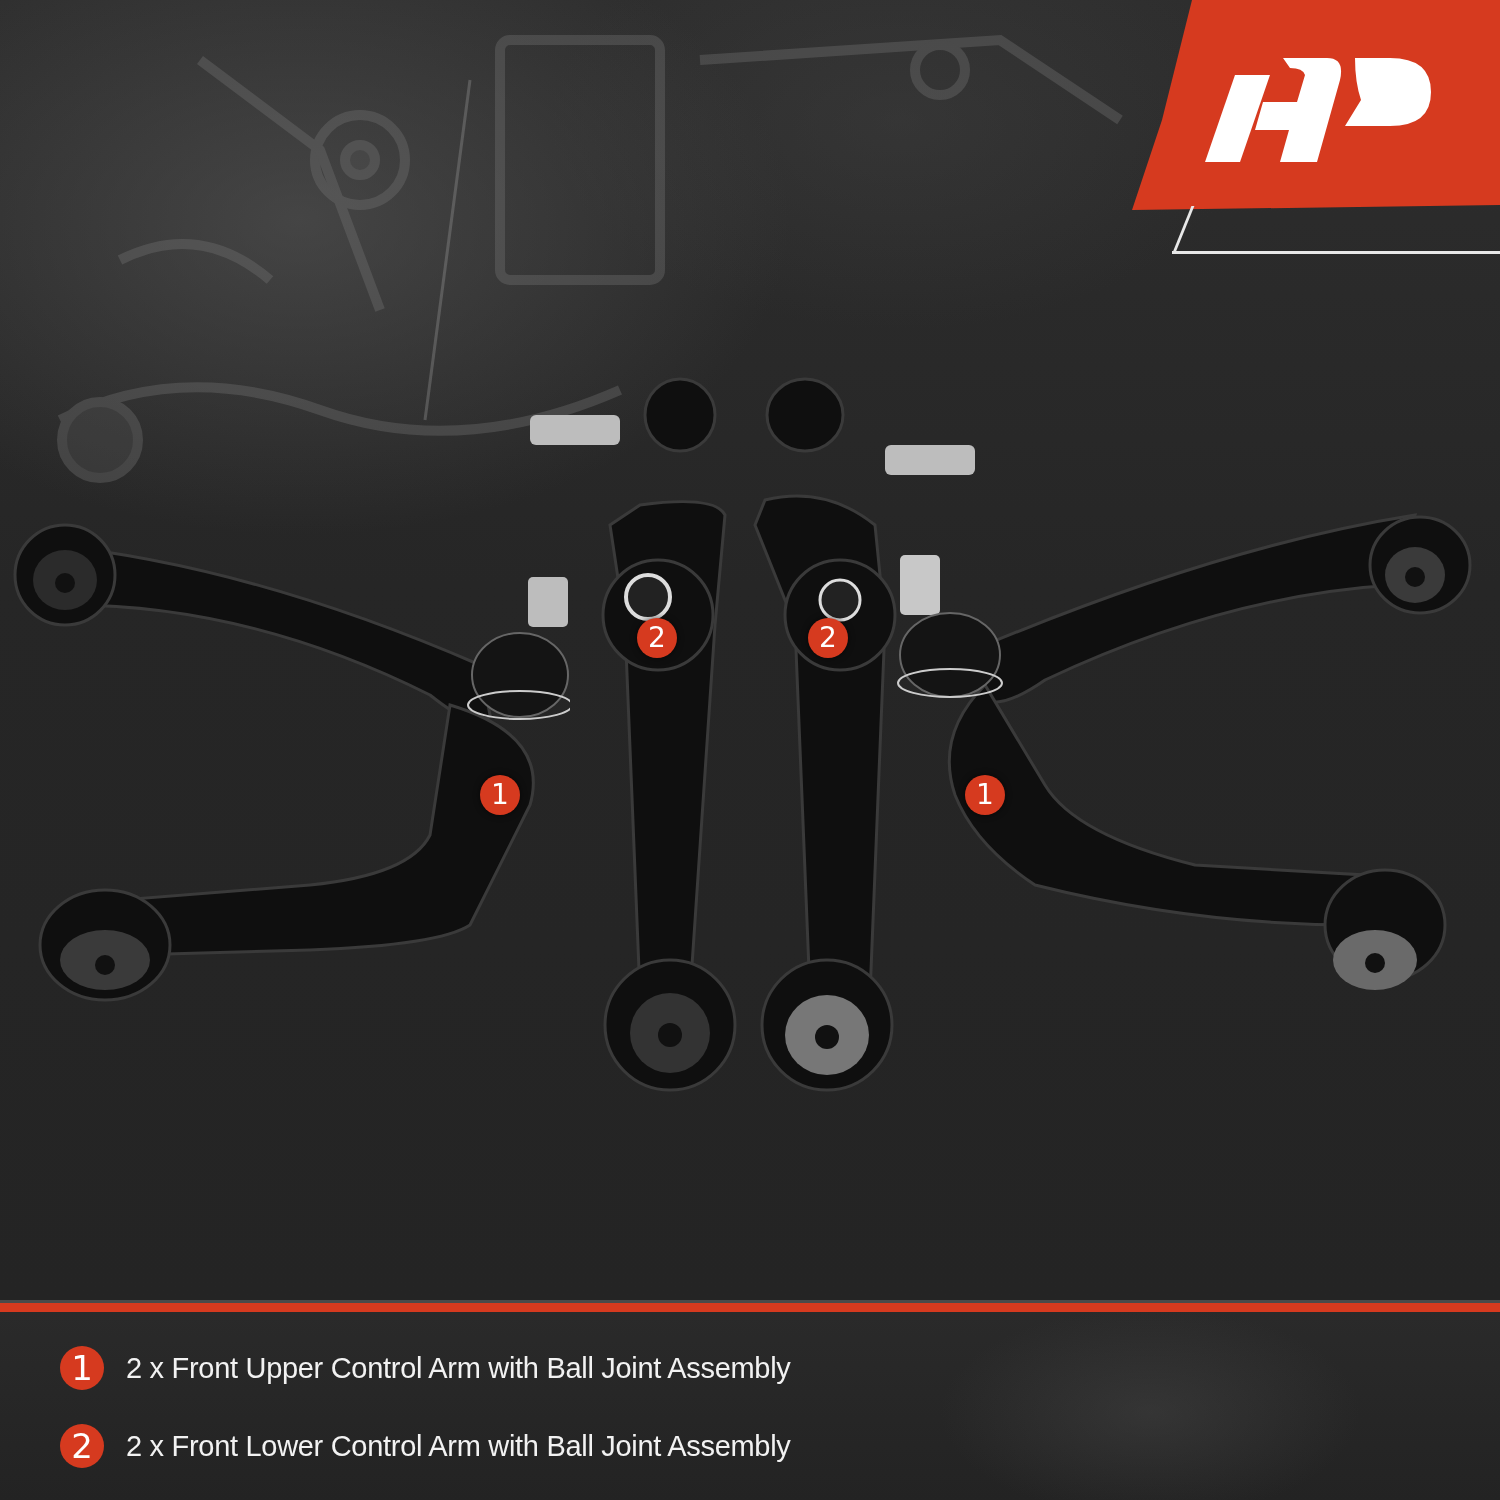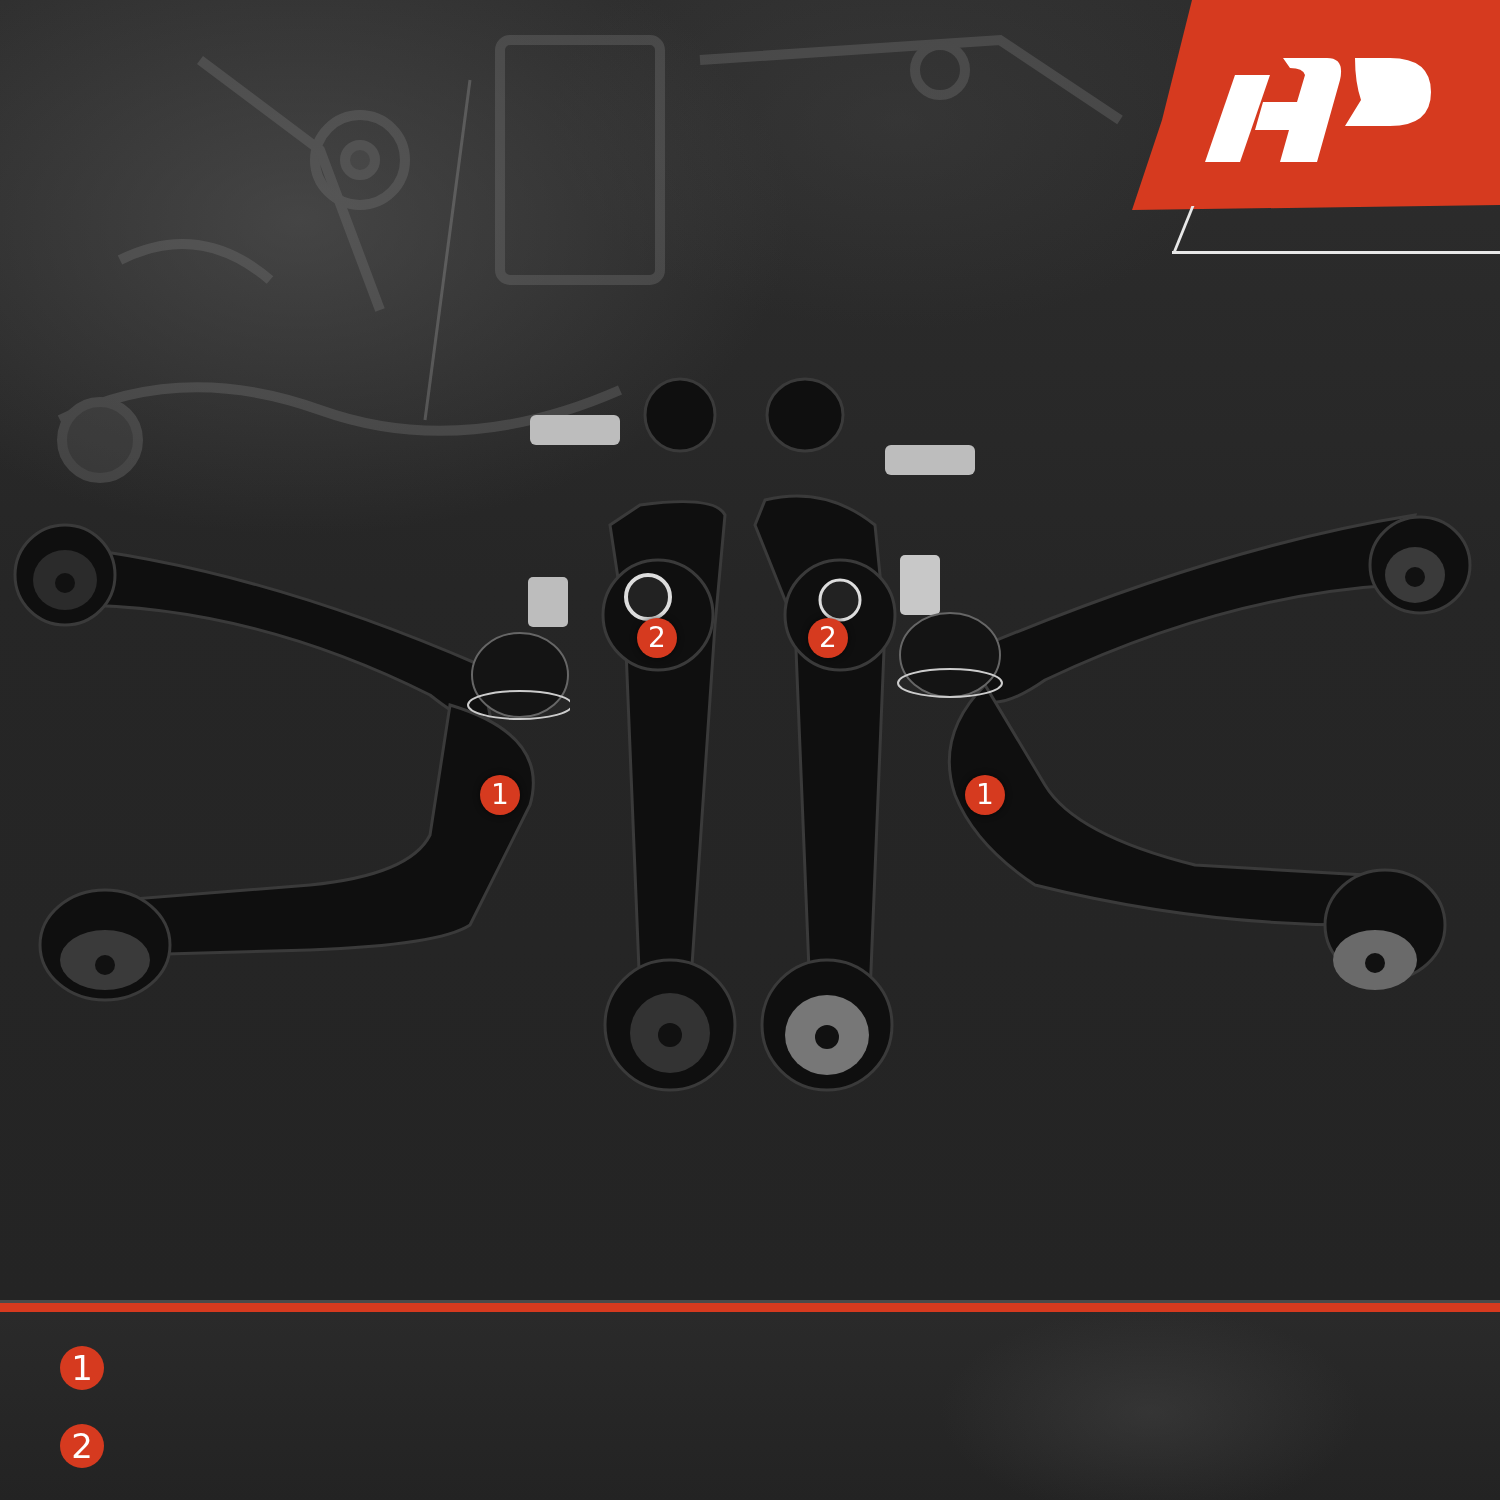--- a/index.html
+++ b/index.html
@@ -146,17 +146,19 @@
   <div class="badge" style="left:637px;top:618px">2</div>
   <div class="badge" style="left:808px;top:618px">2</div>
   <div class="badge" style="left:965px;top:775px">1</div>
 </div>
 
 <div class="divider"></div>
 
 <div class="legend-area">
   <div class="legend-row" style="top:34px">
     <span class="legend-num">1</span>
+    <span class="legend-text">2 x Front Upper Control Arm with Ball Joint Assembly</span>
   </div>
   <div class="legend-row" style="top:112px">
     <span class="legend-num">2</span>
+    <span class="legend-text">2 x Front Lower Control Arm with Ball Joint Assembly</span>
   </div>
 </div>
 
 </body></html>

